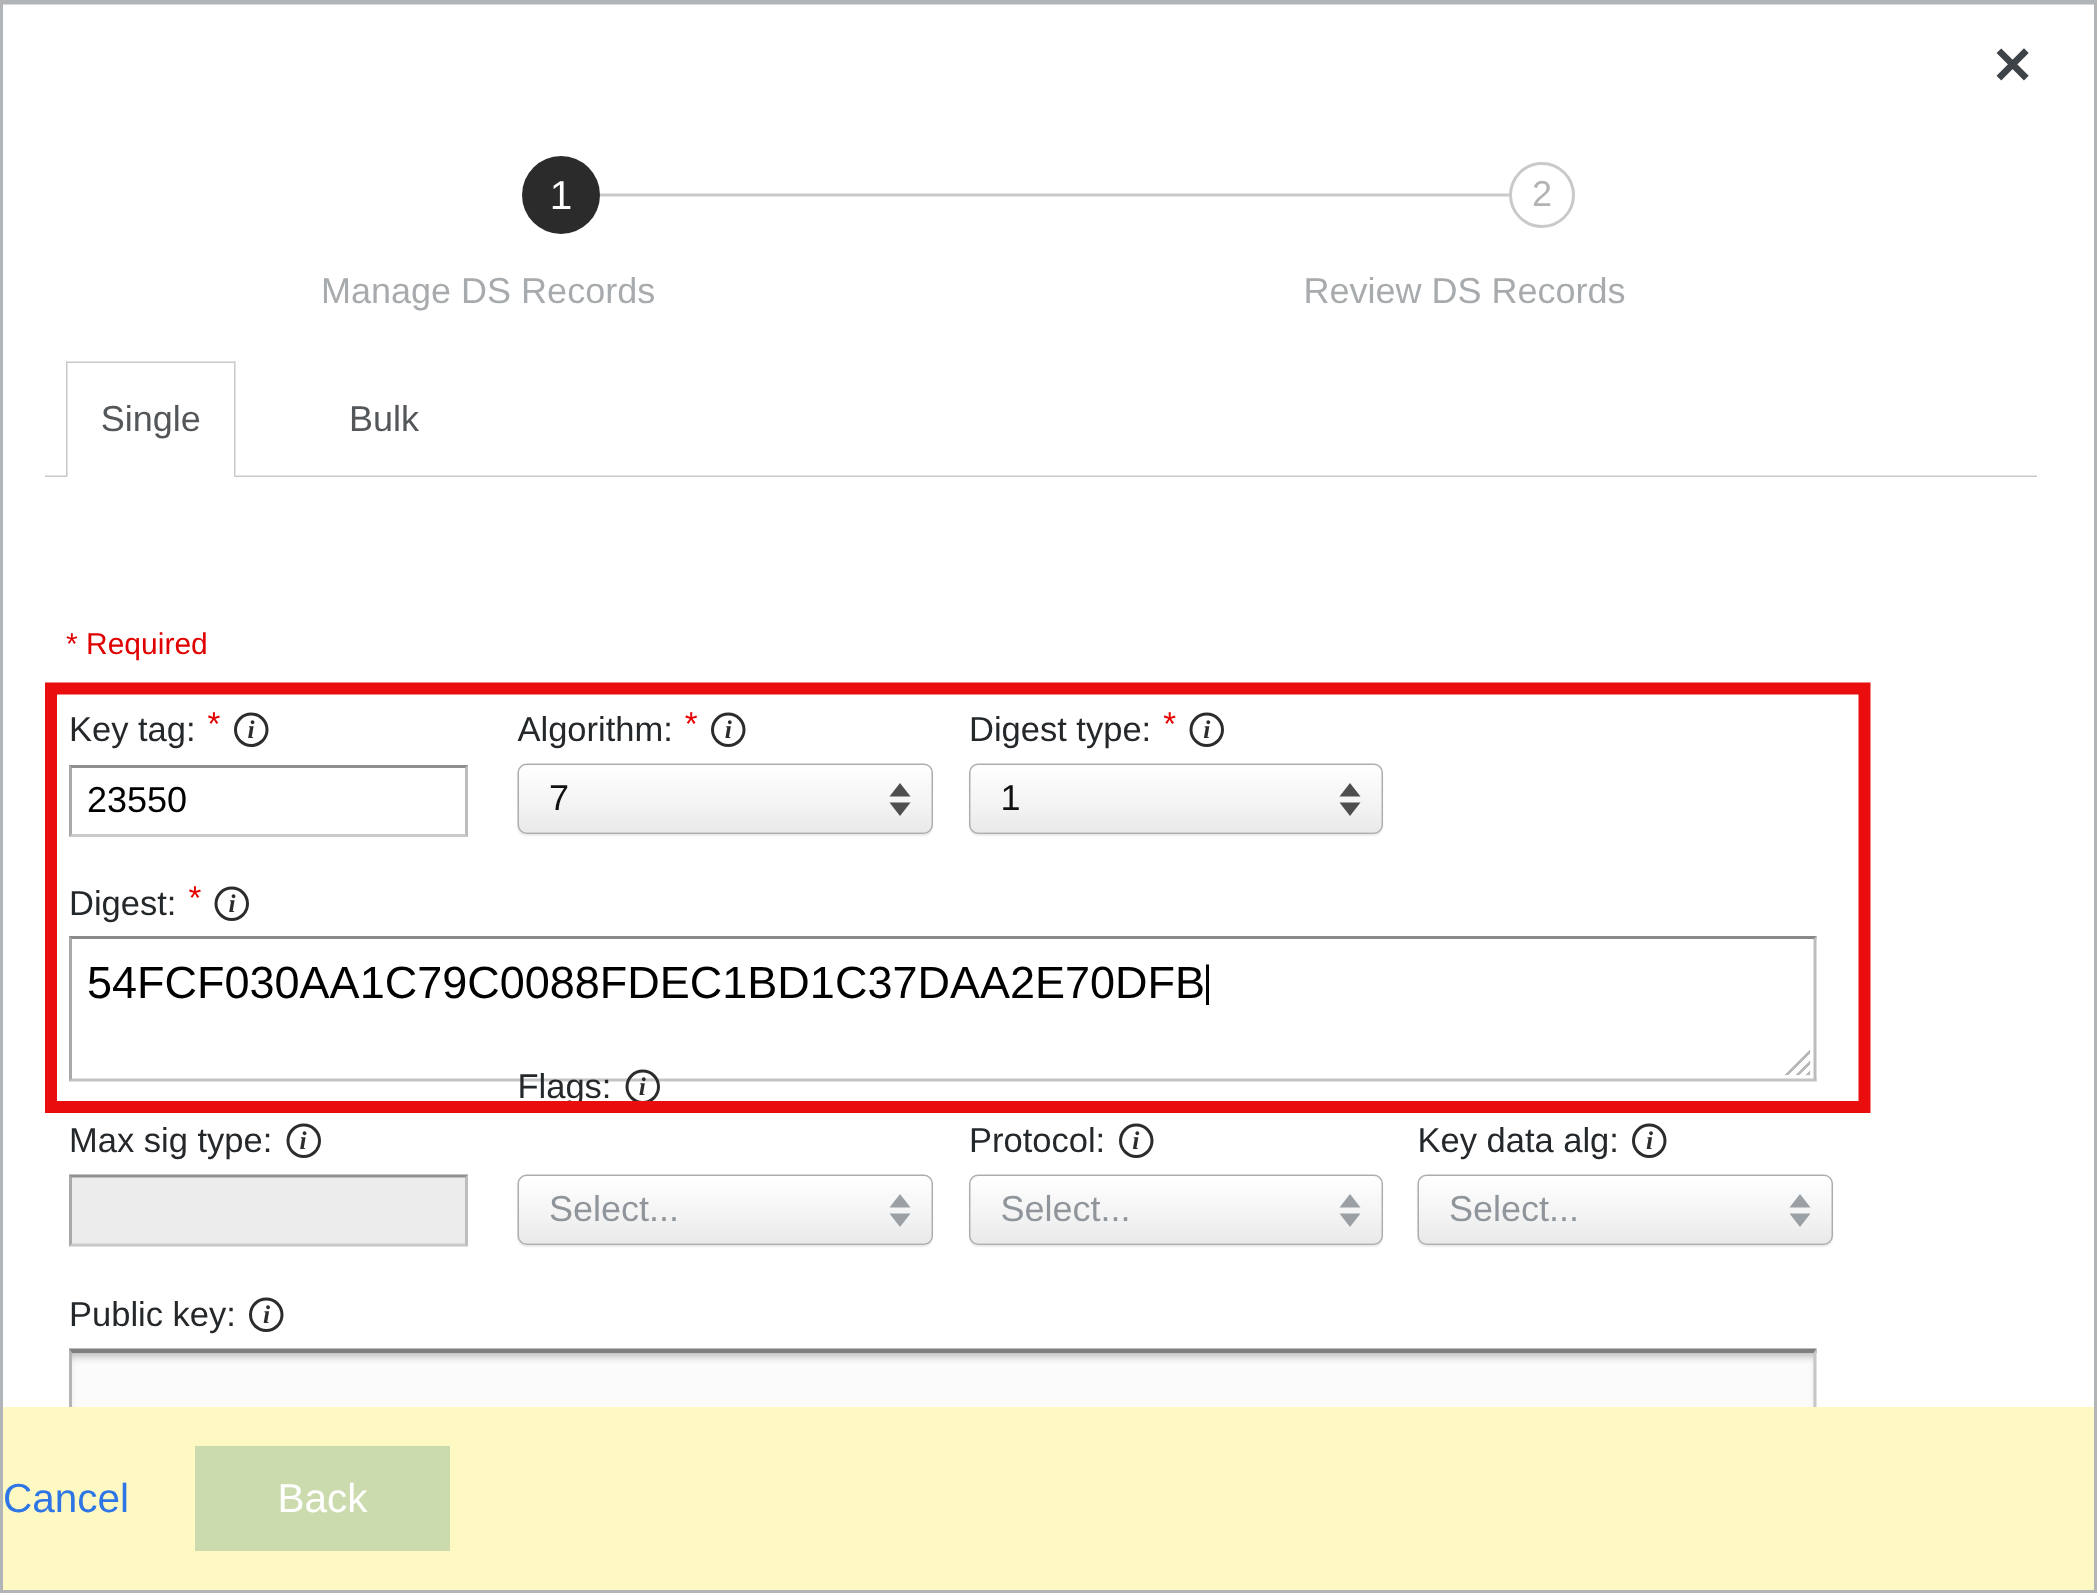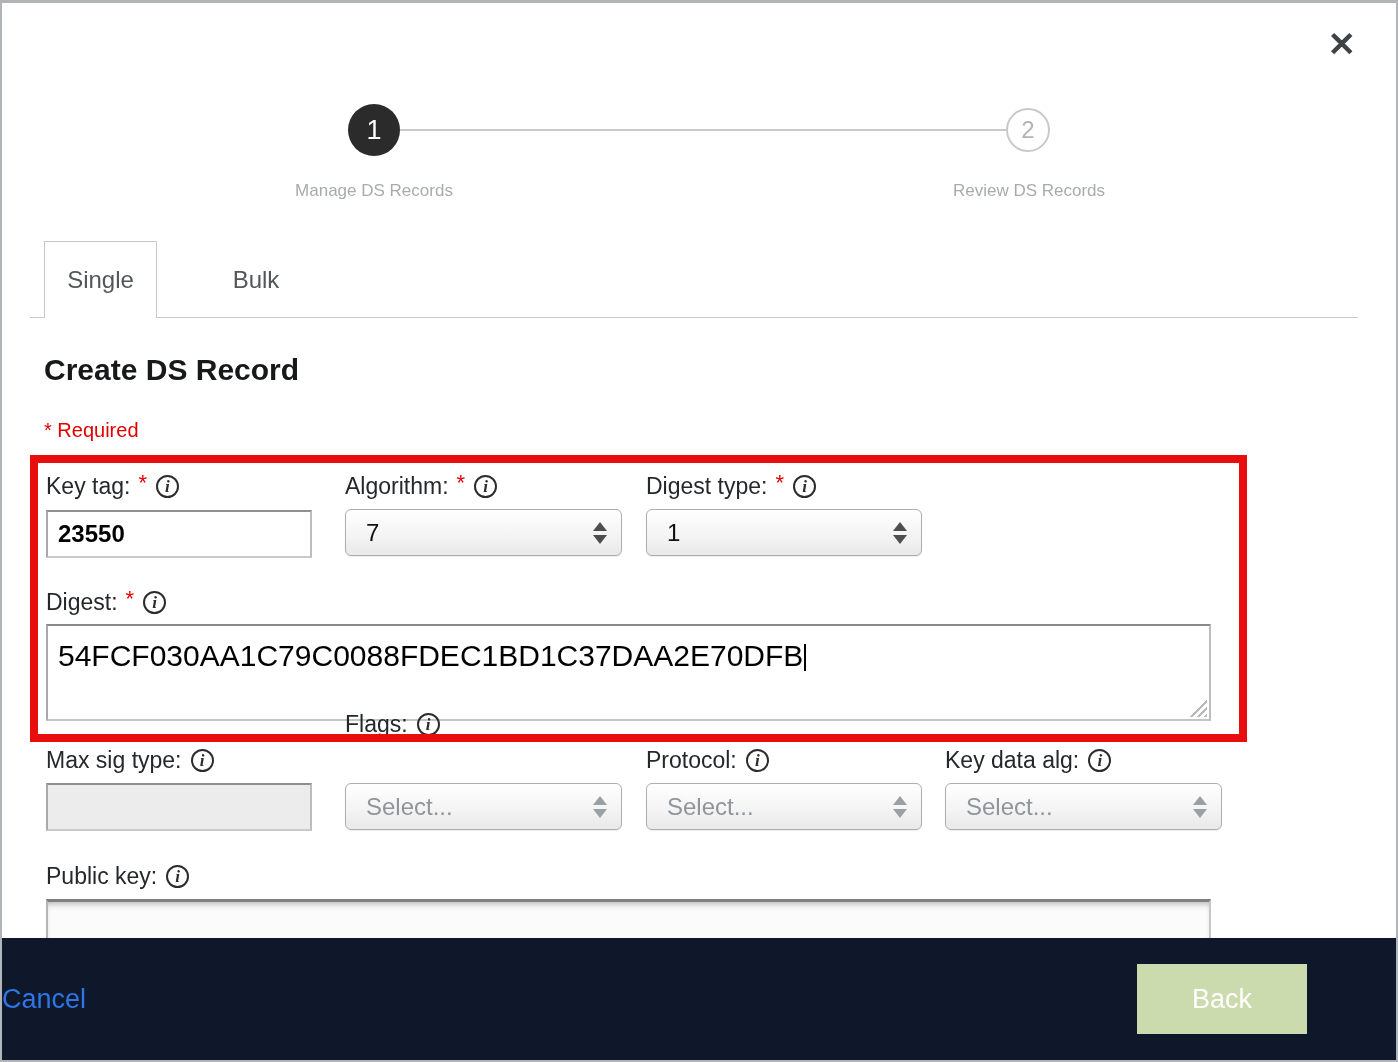--- a/index.html
+++ b/index.html
@@ -11,21 +11,21 @@
   
   .close{position:absolute;top:24px;right:40px;font-size:34px;font-weight:bold;
          color:#3e4347;line-height:1;cursor:pointer;}
 
   
   .step{position:absolute;border-radius:50%;display:flex;align-items:center;justify-content:center;}
   .step1{left:346px;top:101px;width:52px;height:52px;background:#2b2b2b;color:#fff;font-size:27px;}
   .step2{left:1004px;top:105px;width:44px;height:44px;background:#fff;border:2px solid #c9c9c9;
          color:#b3b3b3;font-size:24px;}
   .stepline{position:absolute;left:398px;top:126px;width:607px;height:2px;background:#c9c9c9;}
-  .steplabel{position:absolute;width:320px;text-align:center;font-size:17px;color:#a8abad;top:178px;}
+  .steplabel{position:absolute;width:320px;text-align:left;font-size:24px;color:#a8abad;top:178px;}
   .steplabel.s1{left:212px;}
   .steplabel.s2{left:867px;}
 
   
   .tabline{position:absolute;left:28px;top:314px;width:1328px;height:1px;background:#c9c9c9;}
   .tab{position:absolute;top:238px;height:77px;display:flex;align-items:center;justify-content:center;
        font-size:24px;color:#53575a;cursor:pointer;}
   .tab.active{left:42px;width:113px;background:#fff;border:1px solid #c9c9c9;border-bottom:none;z-index:2;}
   .tab.plain{left:183px;width:142px;}
 
@@ -41,21 +41,21 @@
   .flabel{position:absolute;display:flex;align-items:center;font-size:23px;color:#25282b;height:30px;}
   .flabel .req{color:#e60000;font-size:22px;margin-left:8px;position:relative;top:-3px;}
   .info{display:inline-flex;width:23px;height:23px;border:2px solid #2c2c2c;border-radius:50%;
         margin-left:9px;align-items:center;justify-content:center;cursor:pointer;flex:0 0 auto;}
   .info em{font-family:"Liberation Serif",serif;font-style:italic;font-weight:bold;
            font-size:17px;color:#2c2c2c;line-height:1;}
 
   
   .tinput{position:absolute;height:48px;background:#fff;font-size:24px;color:#000;
           padding:0 10px;font-family:"Liberation Sans",sans-serif;
-          border:2px solid;border-color:#8f8f8f #bdbdbd #c9c9c9 #a9a9a9;outline:none;font-weight:bold;}
+          border:2px solid;border-color:#8f8f8f #bdbdbd #c9c9c9 #a9a9a9;outline:none;}
   .tinput.disabled{background:#ececec;}
 
   
   .select{position:absolute;height:47px;border:1px solid #adadad;border-radius:6px;
           background:linear-gradient(180deg,#ffffff 0%,#f3f3f3 60%,#e9e9e9 100%);
           box-shadow:0 1px 1px rgba(0,0,0,.08);display:flex;align-items:center;
           padding:0 14px 0 20px;font-size:24px;color:#111;cursor:pointer;}
   .select .val{flex:1;overflow:hidden;white-space:nowrap;}
   .select.placeholder .val{color:#8f959a;}
   .spinner{display:flex;flex-direction:column;gap:4px;align-items:center;margin-left:8px;}
@@ -69,22 +69,22 @@
   .tarea{position:absolute;background:#fff;border:2px solid;border-color:#898989 #bdbdbd #c4c4c4 #a9a9a9;
          font-size:30px;color:#000;padding:10px 10px;line-height:1.3;overflow:hidden;}
   .caret{display:inline-block;width:2px;height:27px;background:#000;vertical-align:-5px;margin-left:1px;}
   .grip{position:absolute;right:2px;bottom:2px;width:18px;height:18px;
         background:repeating-linear-gradient(135deg,transparent 0 3px,#b9b9b9 3px 5px);
         clip-path:polygon(100% 0,100% 100%,0 100%);cursor:nwse-resize;}
   .tarea.clipped{border-color:#7f7f7f #c6c6c6 #c6c6c6 #b5b5b5;border-top-width:3px;
         box-shadow:inset 0 5px 6px -3px rgba(0,0,0,.28);background:#fbfbfb;z-index:1;}
 
   
-  .footer{position:absolute;left:0;right:0;bottom:0;height:122px;background:#0f172a;z-index:5;
-          display:flex;align-items:center;justify-content:space-between;padding-right:64px;}
+  .footer{position:absolute;left:0;right:0;bottom:0;height:122px;background:#fef9c3;z-index:5;
+          display:flex;align-items:center;justify-content:flex-start;padding-right:64px;}
   .cancel{color:#2e75e6;font-size:27px;margin-right:44px;cursor:pointer;text-decoration:none;}
   .btn{height:70px;display:flex;align-items:center;justify-content:center;
        font-size:27px;color:#fff;border:none;cursor:pointer;font-family:"Liberation Sans",sans-serif;}
   .btn.back{width:170px;background:#ccdbad;margin-right:25px;cursor:default;}
   .btn.next{width:175px;background:#5d9b10;border-bottom:5px solid #4a7d0c;}
 </style>
 </head>
 <body>
 
 <div class="modal">
@@ -98,21 +98,20 @@
   <div class="step step2">
     <span>2</span>
   </div>
   <div class="steplabel s1">Manage DS Records</div>
   <div class="steplabel s2">Review DS Records</div>
 
   <div class="tabline"></div>
   <div class="tab active">Single</div>
   <div class="tab plain">Bulk</div>
 
-  <div class="title">Create DS Record</div>
   <div class="reqnote">* Required</div>
 
   <div class="redbox"></div>
 
   <div class="flabel" style="left:44px;top:468px;">
     <span>Key tag:</span>
     <span class="req">*</span>
     <span class="info">
         <em>i</em>
       </span>

